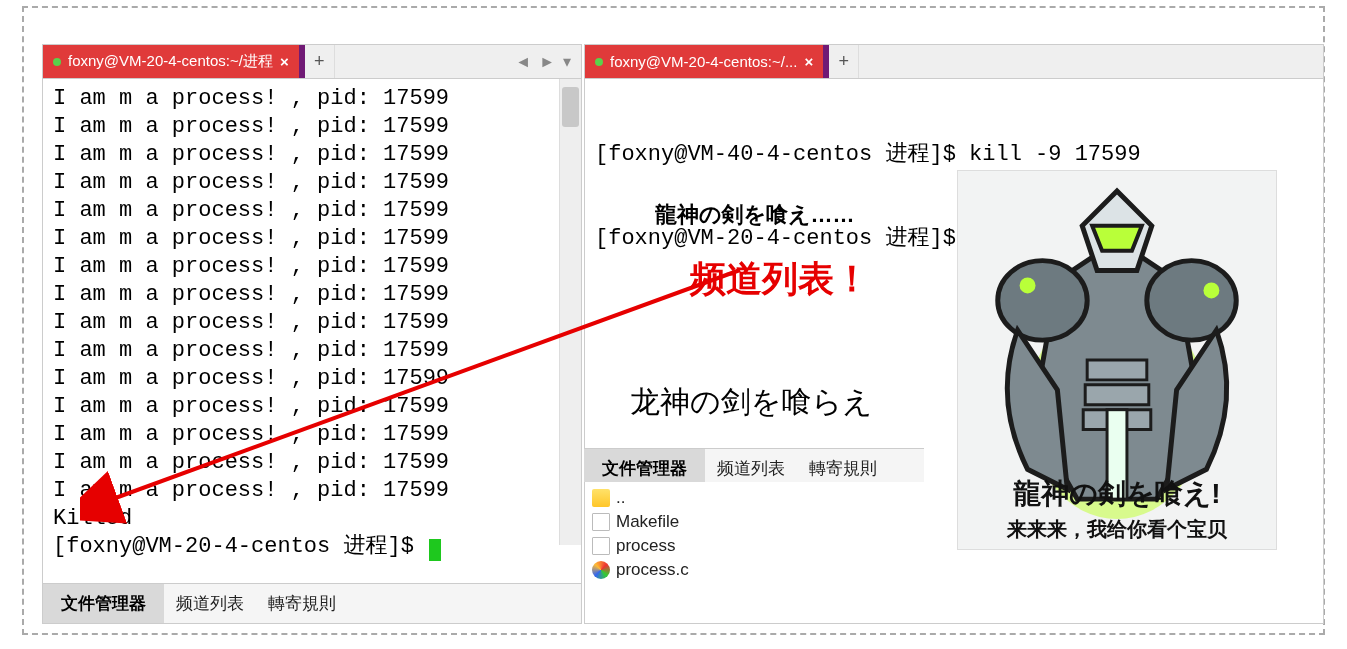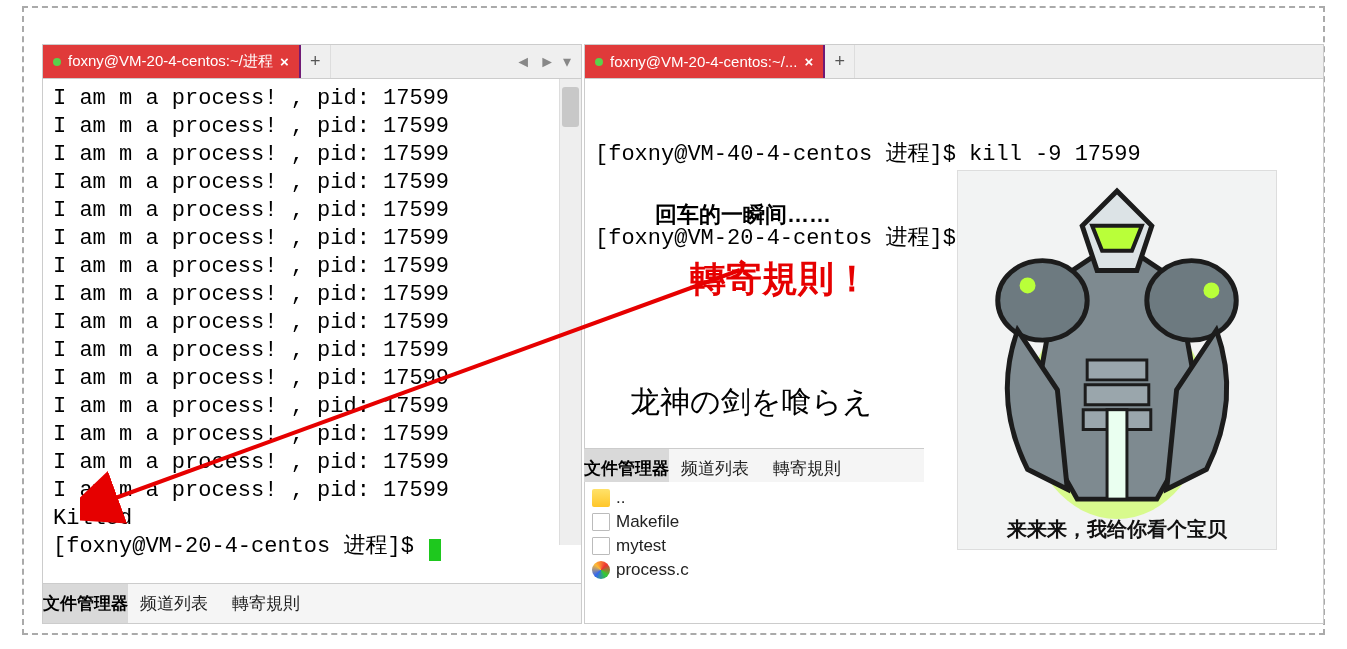--- a/index.html
+++ b/index.html
@@ -33,21 +33,21 @@
     border-bottom: 1px solid #ccc;
     position: relative;
   }
   .tab {
     display: flex;
     align-items: center;
     padding: 0 10px;
     font-size: 15px;
     background: #e03a3a;
     color: #fff;
-    border-right: 2px solid #701a75;
+    border-right: 6px solid #701a75;
     gap: 7px;
     max-width: 310px;
   }
   .tab .dot { width: 8px; height: 8px; border-radius: 50%; background: #5ad24b; flex: none; }
   .tab .title { white-space: nowrap; overflow: hidden; text-overflow: ellipsis; }
   .tab .close { font-weight: bold; cursor: pointer; flex: none; }
   .newtab {
     width: 30px;
     display: flex; align-items: center; justify-content: center;
     font-size: 18px; color: #555; cursor: pointer;
@@ -93,21 +93,21 @@
   .statusbar {
     height: 40px;
     border-top: 1px solid #ccc;
     display: flex; align-items: stretch;
     background: #f5f5f5;
   }
   .statusbar .sel {
     background: #d9d9d9;
     color: #000;
     font-weight: bold;
-    padding: 8px 0;
+    padding: 8px 18px;
     font-size: 17px;
   }
   .statusbar .plain {
     padding: 8px 12px; font-size: 17px; color: #222;
   }
   .body-fill { flex: 1; background: #fff; }
   .filelist {
     padding: 4px 8px 8px 8px;
     font-size: 17px; color: #222;
   }
@@ -196,23 +196,23 @@
     <div class="prompt-line">
       <span>[foxny@VM-20-4-centos 进程]$ </span>
       <span class="cursor-block"></span>
     </div>
   </div>
 
   <div class="body-fill"></div>
 
 </div>
 
-<div class="annot" style="left:655px; top:200px; font-size:22px; color:#000;">回车的一瞬间……</div>
-
-<div class="annot" style="left:690px; top:255px; font-size:36px; color:#e60000;">轉寄規則！</div>
+<div class="annot" style="left:655px; top:200px; font-size:22px; color:#000;">龍神の剣を喰え……</div>
+
+<div class="annot" style="left:690px; top:255px; font-size:36px; color:#e60000;">频道列表！</div>
 
 <div class="annot" style="left:630px; top:382px; font-size:30px; font-weight:400; color:#000000;">龙神の剑を喰らえ</div>
 
 <svg class="arrow-svg" viewBox="0 0 700 320">
   <defs>
     <marker id="ah" markerWidth="16" markerHeight="14" refX="2" refY="7" orient="auto">
       <polygon points="0,0 16,7 0,14" fill="#e60000"></polygon>
     </marker>
   </defs>
   <line x1="660" y1="50" x2="30" y2="280" stroke="#e60000" stroke-width="4" marker-end="url(#ah)"></line>
@@ -228,21 +228,21 @@
     <div class="row">
       <span class="ico folder"></span>
       <span>..</span>
     </div>
     <div class="row">
       <span class="ico file"></span>
       <span>Makefile</span>
     </div>
     <div class="row">
       <span class="ico file"></span>
-      <span>mytest</span>
+      <span>process</span>
     </div>
     <div class="row">
       <span class="ico c"></span>
       <span>process.c</span>
     </div>
   </div>
 </div>
 
 <div class="genji">
   <svg viewBox="0 0 320 380">
@@ -261,16 +261,17 @@
 
     <path d="M60 160 Q35 230 70 300 L110 320 L100 220 Z" fill="#7e8a90" stroke="#1c1c1c" stroke-width="5"></path>
     <path d="M260 160 Q285 230 250 300 L210 320 L220 220 Z" fill="#7e8a90" stroke="#1c1c1c" stroke-width="5"></path>
 
     <path d="M160 20 L195 55 L180 100 L140 100 L125 55 Z" fill="#dce3e6" stroke="#1c1c1c" stroke-width="5"></path>
 
     <path d="M135 55 L185 55 L175 80 L145 80 Z" fill="#b9ff39" stroke="#1c1c1c" stroke-width="4"></path>
 
     <rect x="150" y="240" width="20" height="90" fill="#eafff0" stroke="#1c1c1c" stroke-width="3"></rect>
   </svg>
+  <div class="cap1">龍神の剣を喰え!</div>
   <div class="cap2">来来来，我给你看个宝贝</div>
 </div>
 
 <style></style>
 
 </body></html>

